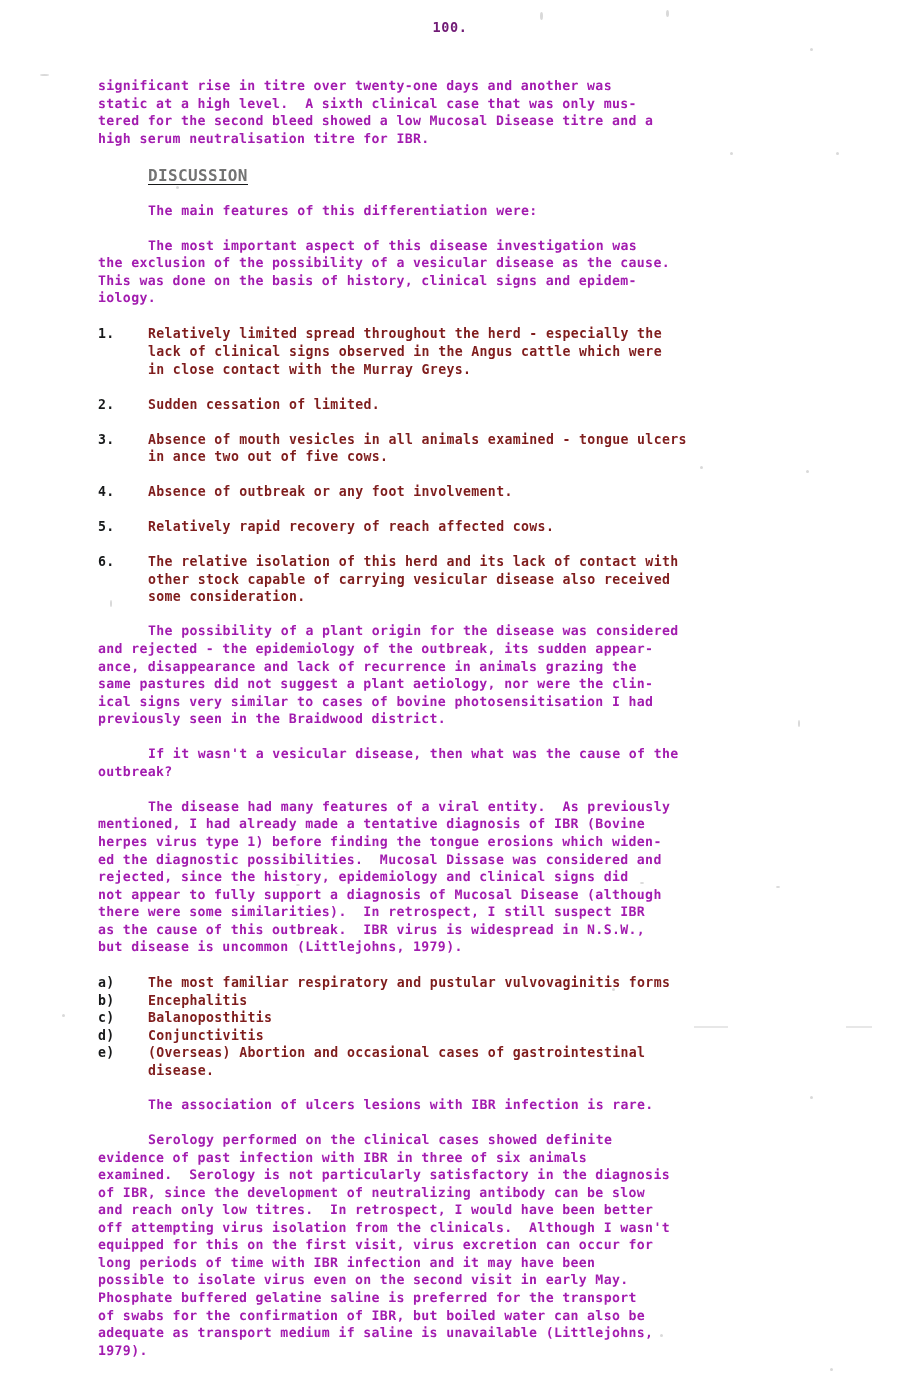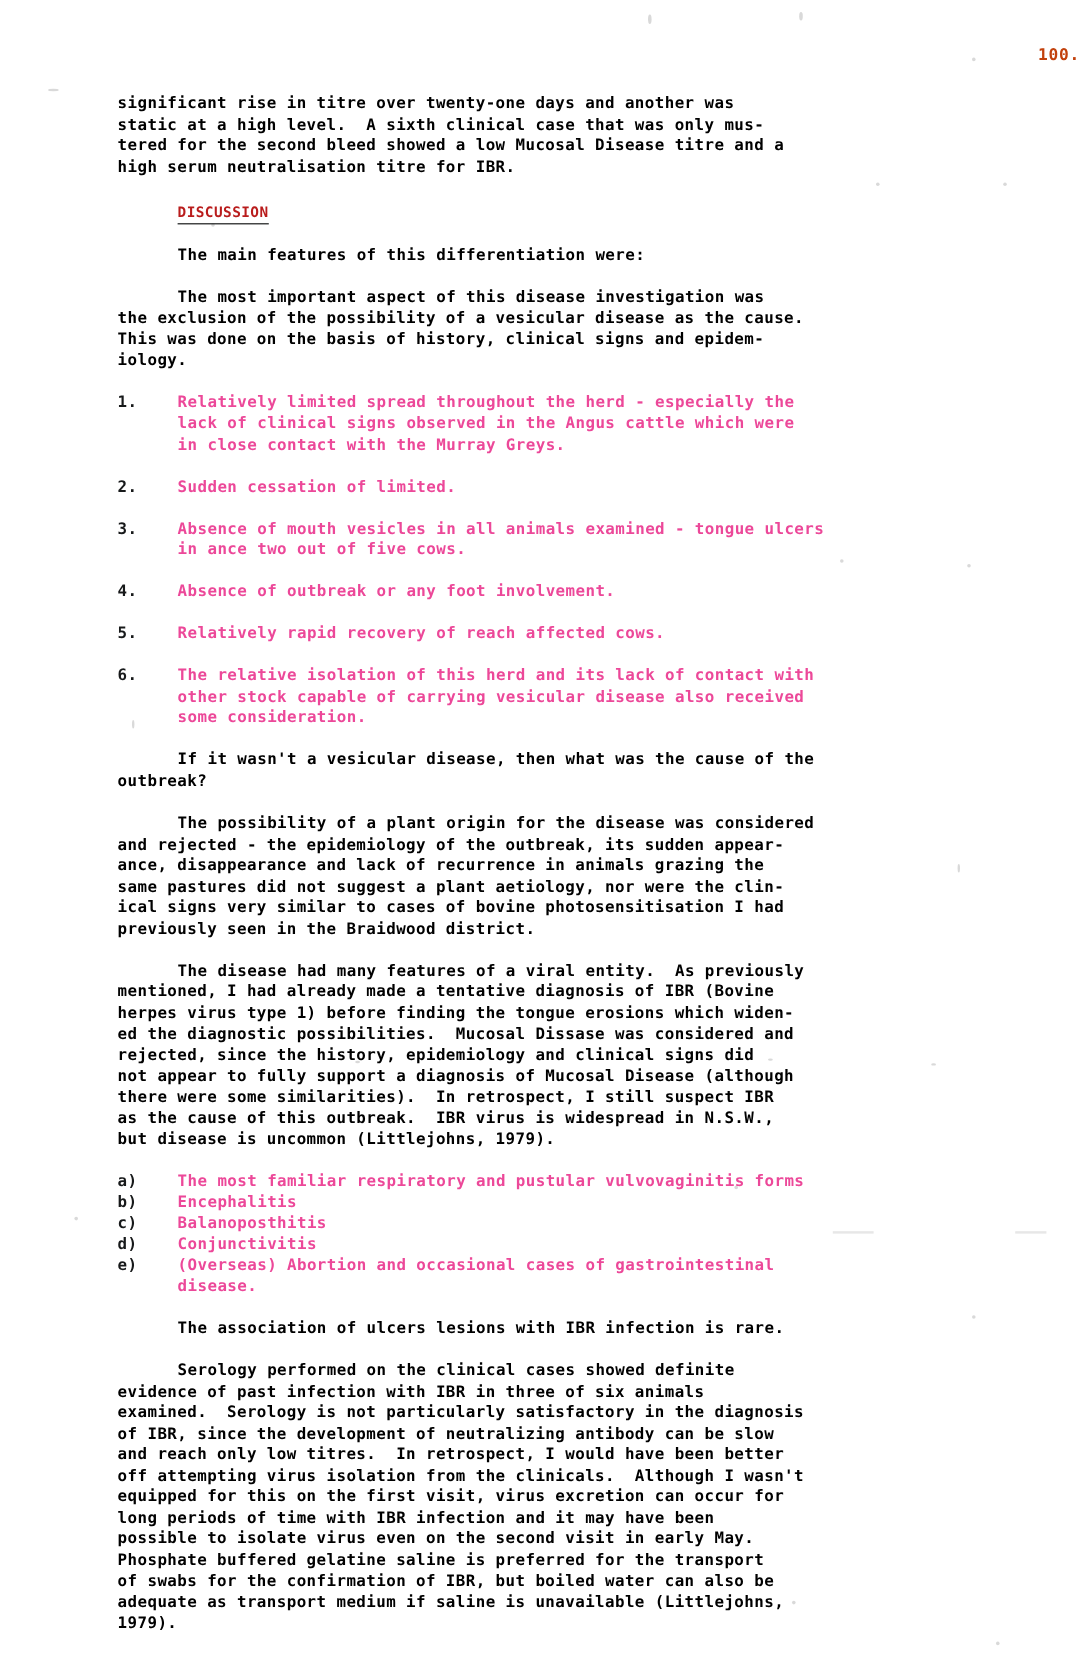--- a/index.html
+++ b/index.html
@@ -19,66 +19,66 @@
   .page {
     position: relative;
     width: 900px;
     height: 1386px;
     background: #ffffff;
   }
 
   
   .folio {
     position: absolute;
-    top: 38px;
+    top: 19px;
     left: 0;
     width: 900px;
-    text-align: right;
+    text-align: center;
     font-size: 13.5px;
     letter-spacing: 0.6px;
     font-weight: 700;
-    color: #c2410c;
+    color: #701a75;
   }
 
   
   .typescript {
     position: absolute;
     left: 98px;
     top: 78px;
     width: 706px;
   }
 
   .blk {
     font-size: 13.2px;
     line-height: 17.55px;
     letter-spacing: 0.35px;
     white-space: pre-wrap;
     font-weight: 700;
-    color: #000000;
+    color: #a21caf;
     margin: 0;
     text-rendering: geometricPrecision;
   }
 
   
   .gap-para { margin-top: 17.5px; }
 
   
   .heading-row {
     margin-top: 17.5px;
     padding-left: 50px;
   }
   .heading {
     display: inline-block;
-    font-size: 12px;
+    font-size: 16px;
     line-height: 17.55px;
     letter-spacing: 0.35px;
     font-weight: 700;
     border-bottom: 1.6px solid #17191a;
     padding-bottom: 0px;
-    color: #b91c1c;
+    color: #737373;
   }
 
   
   .list {
     margin: 0;
     padding: 0;
   }
   .list-item {
     display: flex;
     align-items: flex-start;
@@ -96,21 +96,21 @@
     font-weight: 700;
     color: #17191a;
   }
   .item-text {
     flex: 1 1 auto;
     font-size: 13.2px;
     line-height: 17.55px;
     letter-spacing: 0.35px;
     white-space: pre-wrap;
     font-weight: 700;
-    color: #ec4899;
+    color: #7f1d1d;
   }
 
   
   .speck {
     position: absolute;
     background: #b9b9b9;
     border-radius: 50%;
     opacity: 0.55;
   }
   .streak {
@@ -191,29 +191,29 @@
         <span class="item-text">Relatively rapid recovery of reach affected cows.</span>
       </div>
       <div class="list-item">
         <span class="marker">6.</span>
         <span class="item-text">The relative isolation of this herd and its lack of contact with
 other stock capable of carrying vesicular disease also received
 some consideration.</span>
       </div>
     </div>
 
-    <p class="blk gap-para" style="text-indent:50px;">If it wasn't a vesicular disease, then what was the cause of the
-outbreak?</p>
-
     <p class="blk gap-para" style="text-indent:50px;">The possibility of a plant origin for the disease was considered
 and rejected - the epidemiology of the outbreak, its sudden appear-
 ance, disappearance and lack of recurrence in animals grazing the
 same pastures did not suggest a plant aetiology, nor were the clin-
 ical signs very similar to cases of bovine photosensitisation I had
 previously seen in the Braidwood district.</p>
+
+    <p class="blk gap-para" style="text-indent:50px;">If it wasn't a vesicular disease, then what was the cause of the
+outbreak?</p>
 
     <p class="blk gap-para" style="text-indent:50px;">The disease had many features of a viral entity.  As previously
 mentioned, I had already made a tentative diagnosis of IBR (Bovine
 herpes virus type 1) before finding the tongue erosions which widen-
 ed the diagnostic possibilities.  Mucosal Dissase was considered and
 rejected, since the history, epidemiology and clinical signs did
 not appear to fully support a diagnosis of Mucosal Disease (although
 there were some similarities).  In retrospect, I still suspect IBR
 as the cause of this outbreak.  IBR virus is widespread in N.S.W.,
 but disease is uncommon (Littlejohns, 1979).</p>

